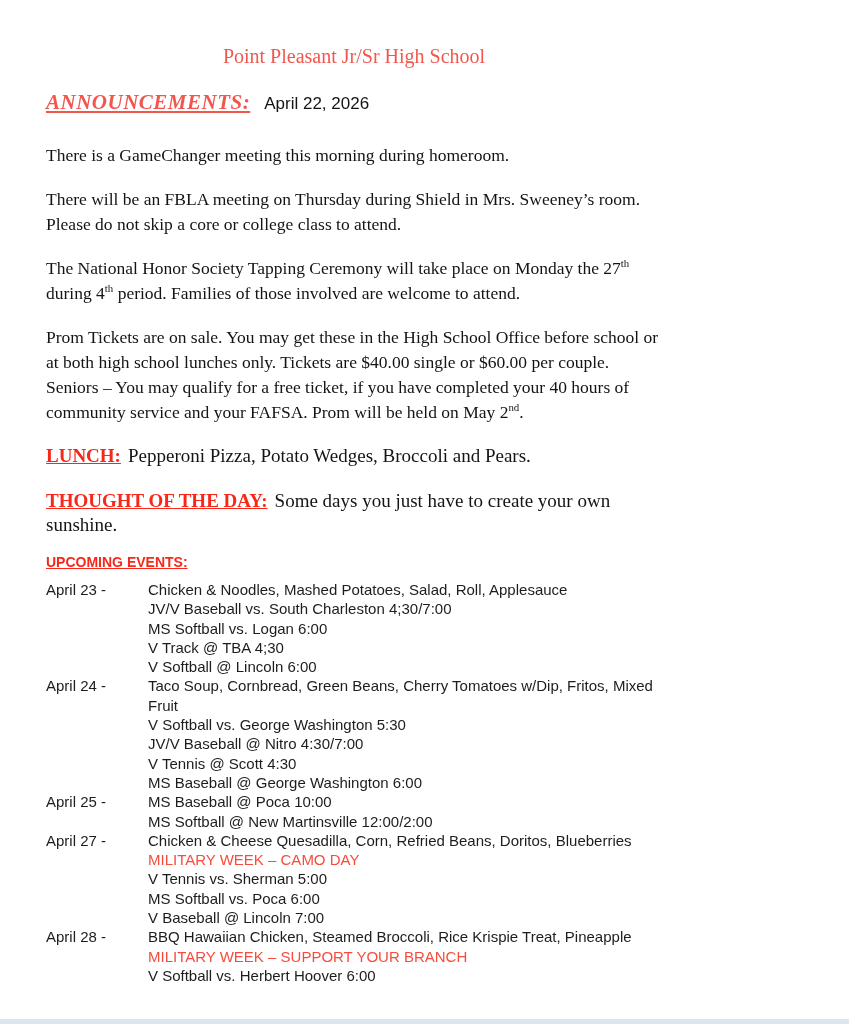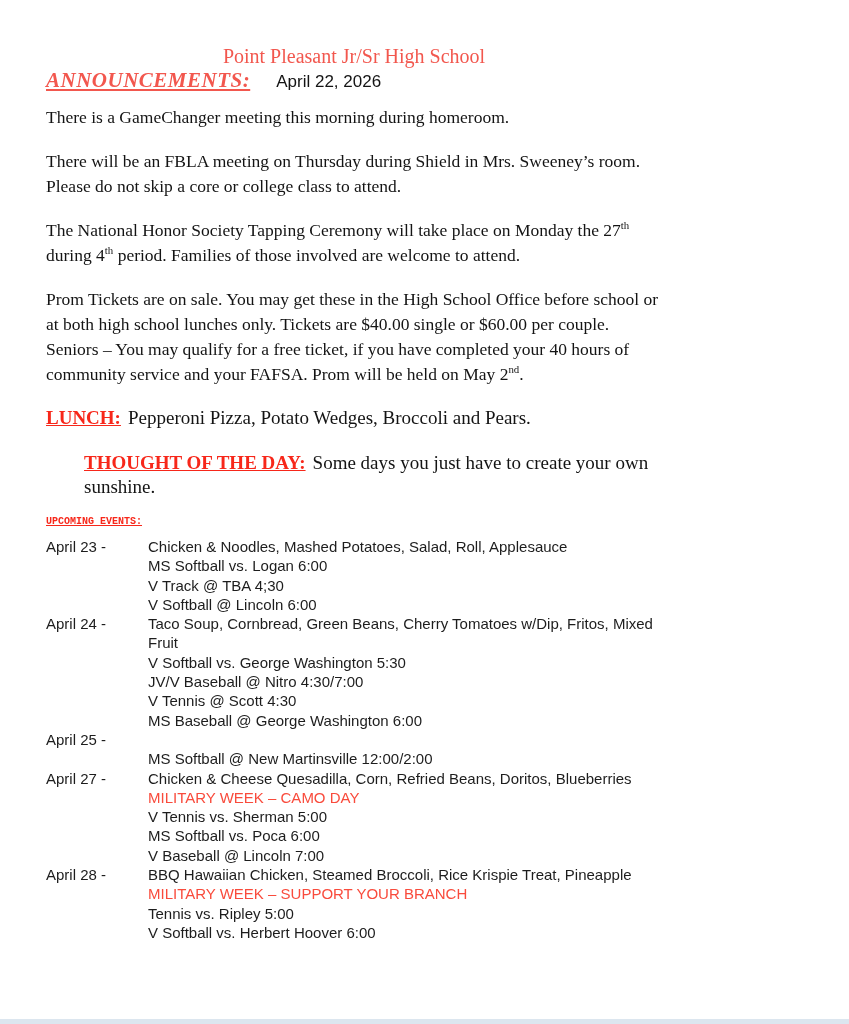--- a/index.html
+++ b/index.html
@@ -21,67 +21,67 @@
   .doc-title {
     margin: 0;
     text-align: center;
     font-family: "Liberation Serif", serif;
     font-size: 20px;
     font-weight: 400;
     line-height: 24px;
     color: var(--title-red, #F2574E);
   }
   .ann-row {
+    margin-top: 22px;
     display: flex;
     align-items: baseline;
-    gap: 12px;
   }
   .ann-heading {
     font-family: "Liberation Serif", serif;
     font-size: 21px;
     font-weight: bold;
     font-style: italic;
     text-decoration: underline;
     color: var(--title-red, #F2574E);
     letter-spacing: 0.5px;
   }
   .ann-date {
     margin-left: 14px;
     font-family: "Liberation Sans", sans-serif;
     font-size: 17px;
     color: var(--text-black, #111111);
   }
-  .paragraphs { margin-top: 12px; }
+  .paragraphs { margin-top: 28px; }
   .para {
     margin: 0 0 19px 0;
     font-size: 17.5px;
     line-height: 25px;
   }
   .para sup {
     font-size: 0.62em;
     line-height: 0;
   }
   .section-line {
     font-family: Liberation Serif, serif;
     font-size: 19px;
     line-height: 24px;
     color: var(--text-black, #111111);
   }
   .lunch { margin-top: 16px; }
-  .thought { margin-top: 21px; margin-left: 38px; }
+  .thought { margin-top: 21px; }
   .red-label {
     color: var(--heading-red, #F7271A);
     font-weight: bold;
     text-decoration: underline;
   }
   .section-text { margin-left: 7px; }
   .upcoming-heading {
     margin-top: 17px;
-    font-family: Liberation Mono, monospace;
-    font-size: 10px;
+    font-family: Liberation Sans, sans-serif;
+    font-size: 14px;
     font-weight: bold;
     text-decoration: underline;
     color: var(--heading-red, #F7271A);
   }
   .events {
     margin-top: 10px;
     font-family: Liberation Sans, sans-serif;
     font-size: 15px;
     line-height: 19.3px;
     color: #1d1d1d;
@@ -131,20 +131,21 @@
 
   <div class="upcoming-heading">UPCOMING EVENTS:</div>
 
   <div class="events">
       <div class="event-row">
         <div class="event-date">April 23 -</div>
         <div class="event-text">Chicken &amp; Noodles, Mashed Potatoes, Salad, Roll, Applesauce</div>
       </div>
       <div class="event-row">
         <div class="event-date"></div>
+        <div class="event-text">JV/V Baseball vs. South Charleston 4;30/7:00</div>
       </div>
       <div class="event-row">
         <div class="event-date"></div>
         <div class="event-text">MS Softball vs. Logan 6:00</div>
       </div>
       <div class="event-row">
         <div class="event-date"></div>
         <div class="event-text">V Track @ TBA 4;30</div>
       </div>
       <div class="event-row">
@@ -169,20 +170,21 @@
       </div>
       <div class="event-row">
         <div class="event-date"></div>
         <div class="event-text">MS Baseball @ George Washington 6:00</div>
       </div>
       <div class="event-row">
         <div class="event-date"></div>
       </div>
       <div class="event-row">
         <div class="event-date">April 25 -</div>
+        <div class="event-text">MS Baseball @ Poca 10:00</div>
       </div>
       <div class="event-row">
         <div class="event-date"></div>
         <div class="event-text">MS Softball @ New Martinsville 12:00/2:00</div>
       </div>
       <div class="event-row">
         <div class="event-date">April 27 -</div>
         <div class="event-text">Chicken &amp; Cheese Quesadilla, Corn, Refried Beans, Doritos, Blueberries</div>
       </div>
       <div class="event-row">
@@ -204,23 +206,19 @@
       <div class="event-row">
         <div class="event-date">April 28 -</div>
         <div class="event-text">BBQ Hawaiian Chicken, Steamed Broccoli, Rice Krispie Treat, Pineapple</div>
       </div>
       <div class="event-row">
         <div class="event-date"></div>
         <div class="event-text red">MILITARY WEEK – SUPPORT YOUR BRANCH</div>
       </div>
       <div class="event-row">
         <div class="event-date"></div>
-        <div class="event-text">Tennis vs. Ripley 5:00</div>
-      </div>
-      <div class="event-row">
-        <div class="event-date"></div>
         <div class="event-text">V Softball vs. Herbert Hoover 6:00</div>
       </div>
     </div>
 
 </div>
 
 <div class="bottom-edge"></div>
 
 </body></html>

